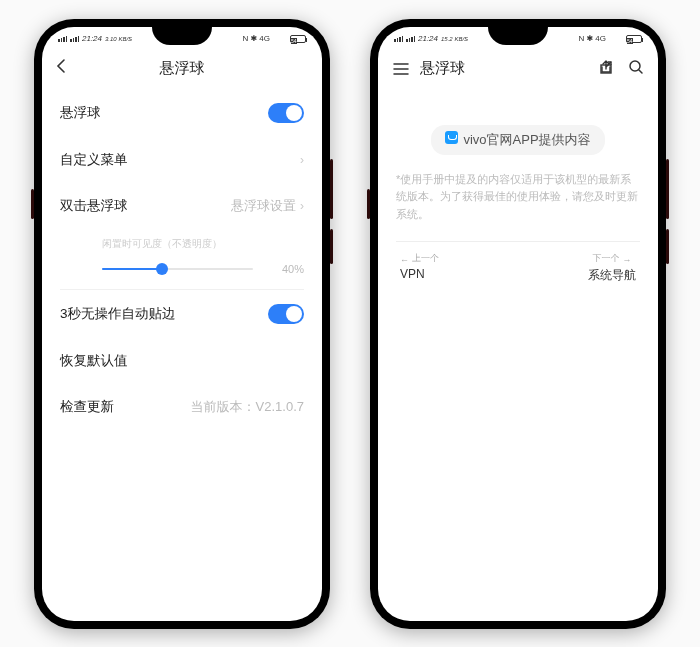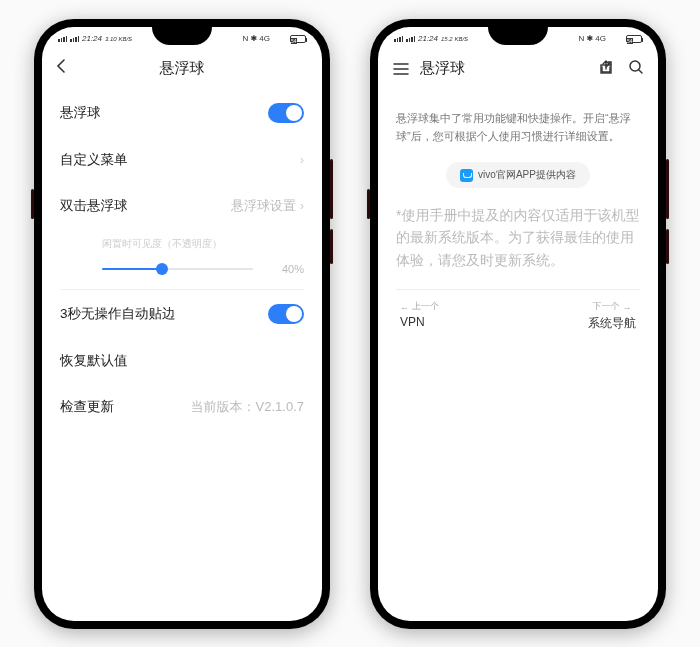--- a/index.html
+++ b/index.html
@@ -107,25 +107,25 @@
   .slider-track { flex:1; height:2px; background:#e5e5e5; position:relative; border-radius:2px;}
   .slider-fill { position:absolute; left:0; top:0; height:100%; width:40%; background:#2d7ff9; border-radius:2px;}
   .slider-thumb { position:absolute; left:40%; top:50%; transform:translate(-50%,-50%); width:12px; height:12px; background:#2d7ff9; border-radius:50%;}
   .slider-val { font-size:11px; color:#bbb; min-width:30px; text-align:right;}
   .divider { height:1px; background:#f0f0f0; margin:0 18px;}
   
   .article { padding: 20px 18px; }
   .article .p1 { font-size:11px; color:#777; line-height:1.7; }
   .pill {
     margin:16px auto; width:fit-content; background:#f4f4f4; border-radius:14px;
-    padding:6px 14px; display:flex; align-items:flex-end; gap:5px; font-size:10px; color:#555;
+    padding:6px 14px; display:flex; align-items:flex-start; gap:5px; font-size:13px; color:#555;
   }
   .pill .logo { width:13px; height:13px; background:#1a9cff; border-radius:3px; position:relative;}
   .pill .logo::after{content:""; position:absolute; left:3px; top:4px; width:7px; height:4px; border:1.5px solid #fff; border-top:none; border-radius:0 0 3px 3px;}
-  .note { font-size:14px; color:#bbb; line-height:1.6; }
+  .note { font-size:11px; color:#bbb; line-height:1.6; }
   .hr { height:1px; background:#eee; margin:18px 0 10px 0;}
   .navrow { display:flex; justify-content:space-between; padding:0 4px;}
   .navcol { display:flex; flex-direction:column; gap:2px;}
   .navcol.right { align-items:center;}
   .nav-toplabel { font-size:9px; color:#aaa; display:flex; align-items:center; gap:3px;}
   .nav-name { font-size:12px; color:#333;}
 </style>
 </head>
 <body>
 
@@ -269,21 +269,20 @@
           <svg width="16" height="16" viewBox="0 0 16 16">
               <circle cx="7" cy="7" r="5" stroke="#333" stroke-width="1.5" fill="none"></circle>
               <line x1="11" y1="11" x2="14" y2="14" stroke="#333" stroke-width="1.5" stroke-linecap="round"></line>
             </svg>
         </span>
       </div>
     </div>
 
     <div class="content">
       <div class="article">
-        <div class="p1">悬浮球集中了常用功能键和快捷操作。开启“悬浮球”后，您可根据个人使用习惯进行详细设置。</div>
         <div class="pill">
           <span class="logo"></span>
           <span>vivo官网APP提供内容</span>
         </div>
         <div class="note">*使用手册中提及的内容仅适用于该机型的最新系统版本。为了获得最佳的使用体验，请您及时更新系统。</div>
         <div class="hr"></div>
         <div class="navrow">
           <div class="navcol">
             <div class="nav-toplabel">
               <span>←</span>

